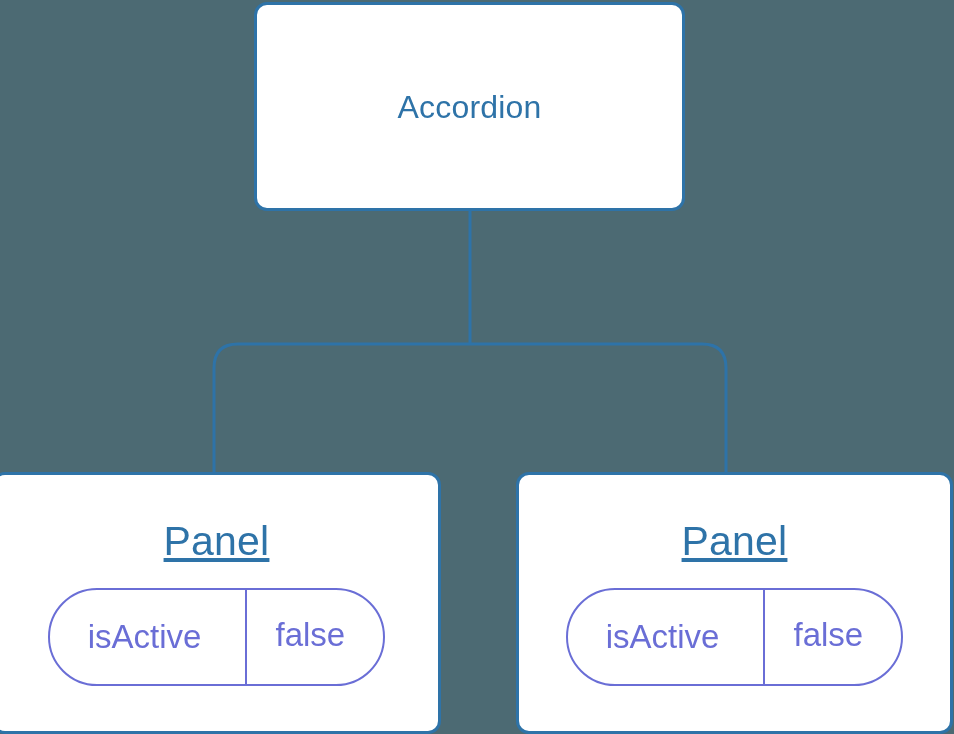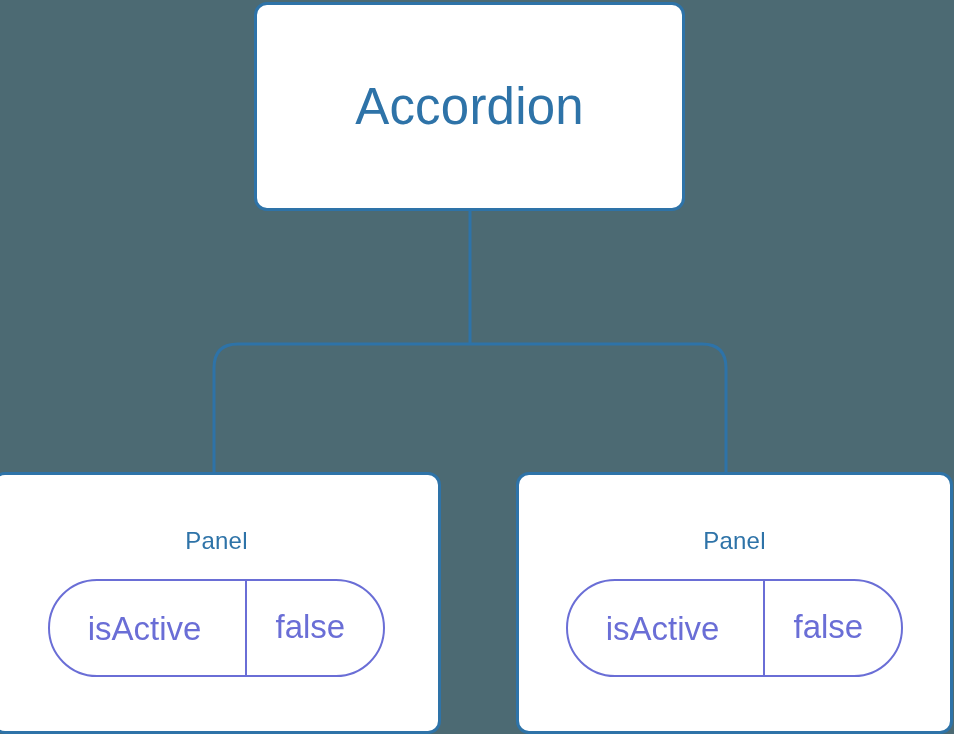--- a/index.html
+++ b/index.html
@@ -58,30 +58,31 @@
   }
   .node-panel-right {
     left: 516px;
     top: 472px;
     width: 437px;
     height: 262px;
   }
 
   .node-title {
     color: #2e73a8;
-    font-size: 51px;
+    font-size: 32px;
     line-height: 1;
     font-weight: 400;
     letter-spacing: 0.2px;
     white-space: nowrap;
   }
   .node-panel-left .node-title,
   .node-panel-right .node-title {
-    font-size: 24px;
+    font-size: 41px;
     margin-top: 0;
+    text-decoration: underline;
   }
 
   
   .prop-pill {
     margin-top: 26px;
     display: flex;
     align-items: stretch;
     border: 2px solid #6a6ed6;
     border-radius: 50px;
     background: transparent;

